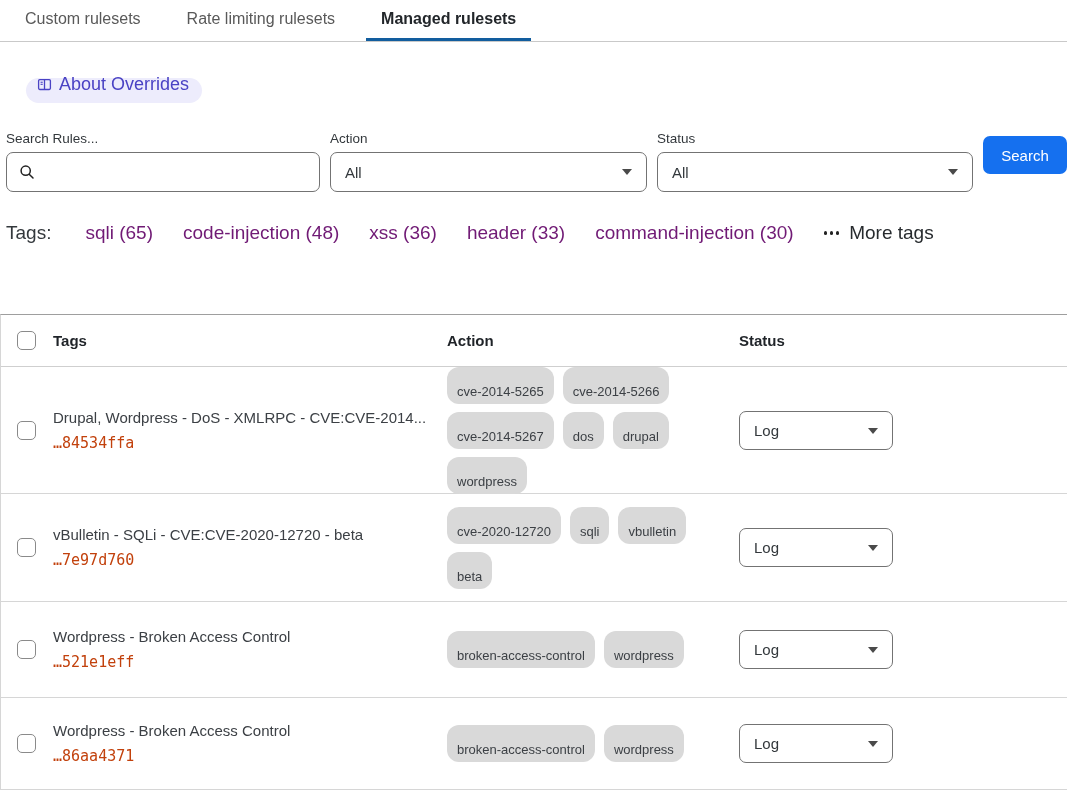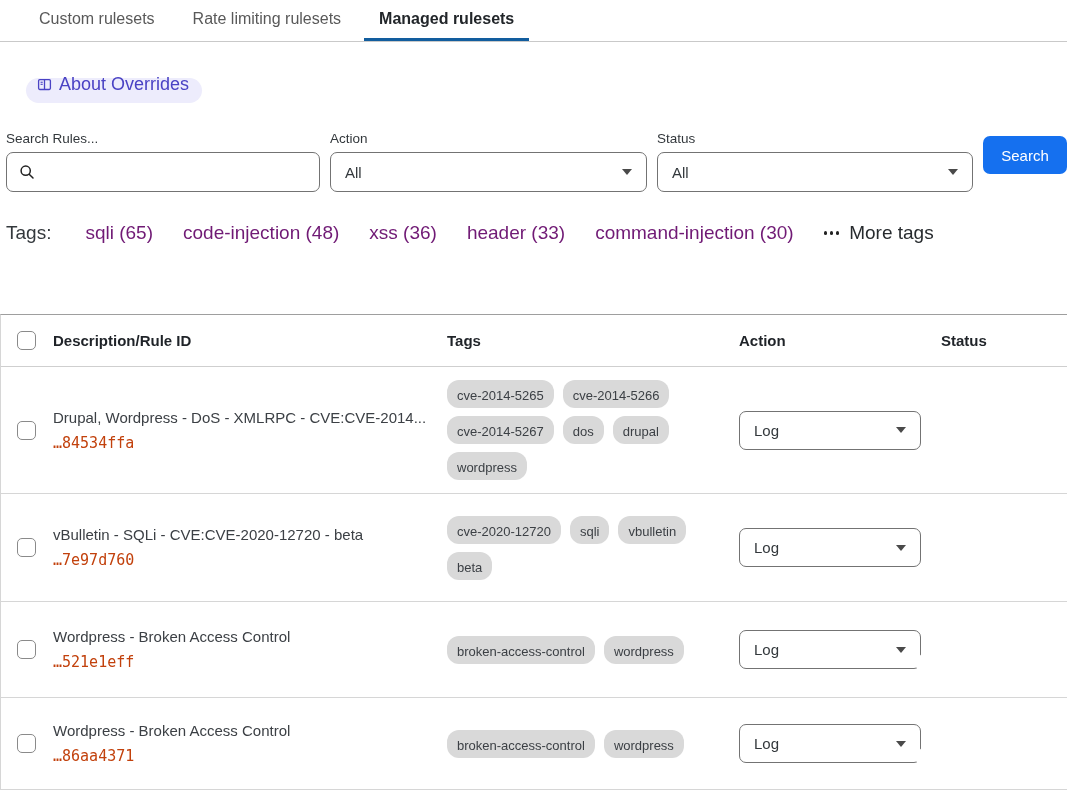--- a/index.html
+++ b/index.html
@@ -11,21 +11,21 @@
     --active-tab-underline:#125d9e;
     --search-button:#1570ef;
     --badge-bg:#edecfc;
     --badge-text:#4a42c4;
     --toggle-on:#299542;
     --toggle-off:#595959;
     --tag-pill-bg:#d9d9d9;
   }
 
   
-  .tabbar { display:flex; gap:8px; padding-left:24px; height:42px;
+  .tabbar { display:flex; gap:16px; padding-left:10px; height:42px;
             border-bottom:1px solid #c9c9c9; align-items:stretch; }
   .tab { padding:10px 15px 0; font-size:16px; color:#595959; cursor:pointer;
          border-bottom:3px solid transparent; white-space:nowrap; }
   .tab.active { color:#22262a; font-weight:bold; border-bottom-color:var(--active-tab-underline); }
 
   
   .head-row { margin:36px 0 0 6px; display:flex; align-items:center; }
   .page-title { font-size:21px; line-height:26px; font-weight:bold; color:#1f2228; }
   .badge { display:inline-flex; align-items:center; margin-left:20px; height:25px;
            padding:0 13px 12px 11px; border-radius:13px; background:var(--badge-bg);
@@ -70,22 +70,22 @@
   .trow:nth-child(2) { height:108px; }
   .trow:nth-child(3) { height:96px; }
   .trow:nth-child(4) { height:92px; }
   .checkbox { width:19px; height:19px; border:1px solid #8a8a8a; border-radius:5px;
               background:#fff; cursor:pointer; display:block; }
   .desc-title { font-size:15px; color:#3c4045; }
   .desc-id { font-family:"DejaVu Sans Mono", monospace; font-size:15px; color:#c2410c;
              margin-top:8px; }
   .pills { display:flex; flex-wrap:wrap; gap:8px 9px; padding-right:26px; }
   .pill { background:var(--tag-pill-bg); color:#3c4045; font-size:13px;
-          padding:8px 10px 5px; border-radius:12px; white-space:nowrap; }
-  .row-select { width:182px; height:39px; }
+          padding:17px 10px 5px; border-radius:12px; white-space:nowrap; }
+  .row-select { width:154px; height:39px; }
 
   
   .toggle { position:relative; width:53px; height:28px; border-radius:14px; cursor:pointer; }
   .toggle.off { background:var(--toggle-off); }
   .toggle.on  { background:var(--toggle-on); }
   .knob { position:absolute; top:3px; width:22px; height:22px; border-radius:50%; background:#fff; }
   .off .knob { left:3px; } .on .knob { right:3px; }
   .tog-icon { position:absolute; top:50%; transform:translateY(-50%); display:block; }
   .icon-x { right:7px; } .icon-check { left:7px; }
 </style>
@@ -151,21 +151,20 @@
         <i></i>
         <i></i>
       </span>
     <span>More tags</span>
   </span>
 </div>
 
 <div class="table">
   <div class="grid thead">
     <span class="checkbox"></span>
-    <span>Description/Rule ID</span>
     <span>Tags</span>
     <span>Action</span>
     <span>Status</span>
   </div>
   <div>
   <div class="grid trow">
     <span class="checkbox"></span>
     <div class="desc-cell">
       <div class="desc-title">Drupal, Wordpress - DoS - XMLRPC - CVE:CVE-2014...</div>
       <div class="desc-id">…84534ffa</div>

